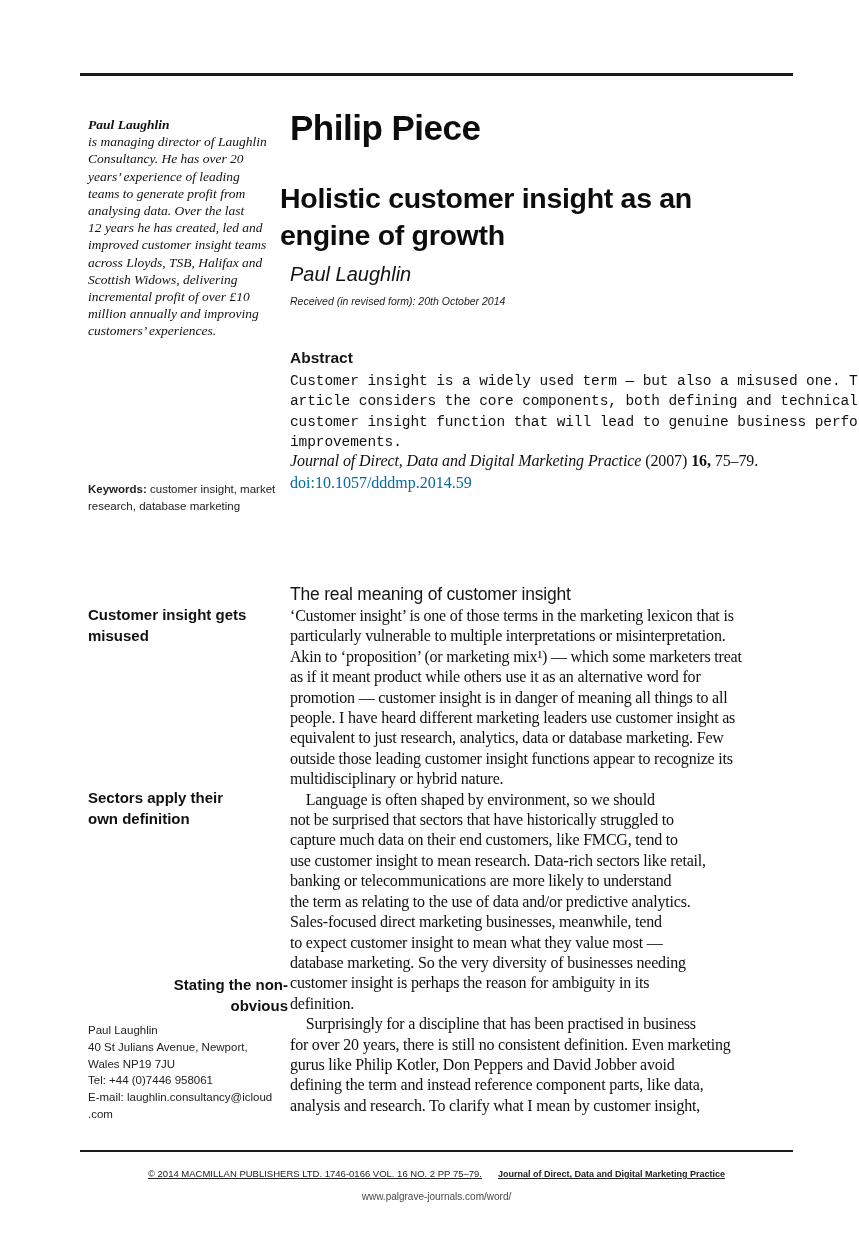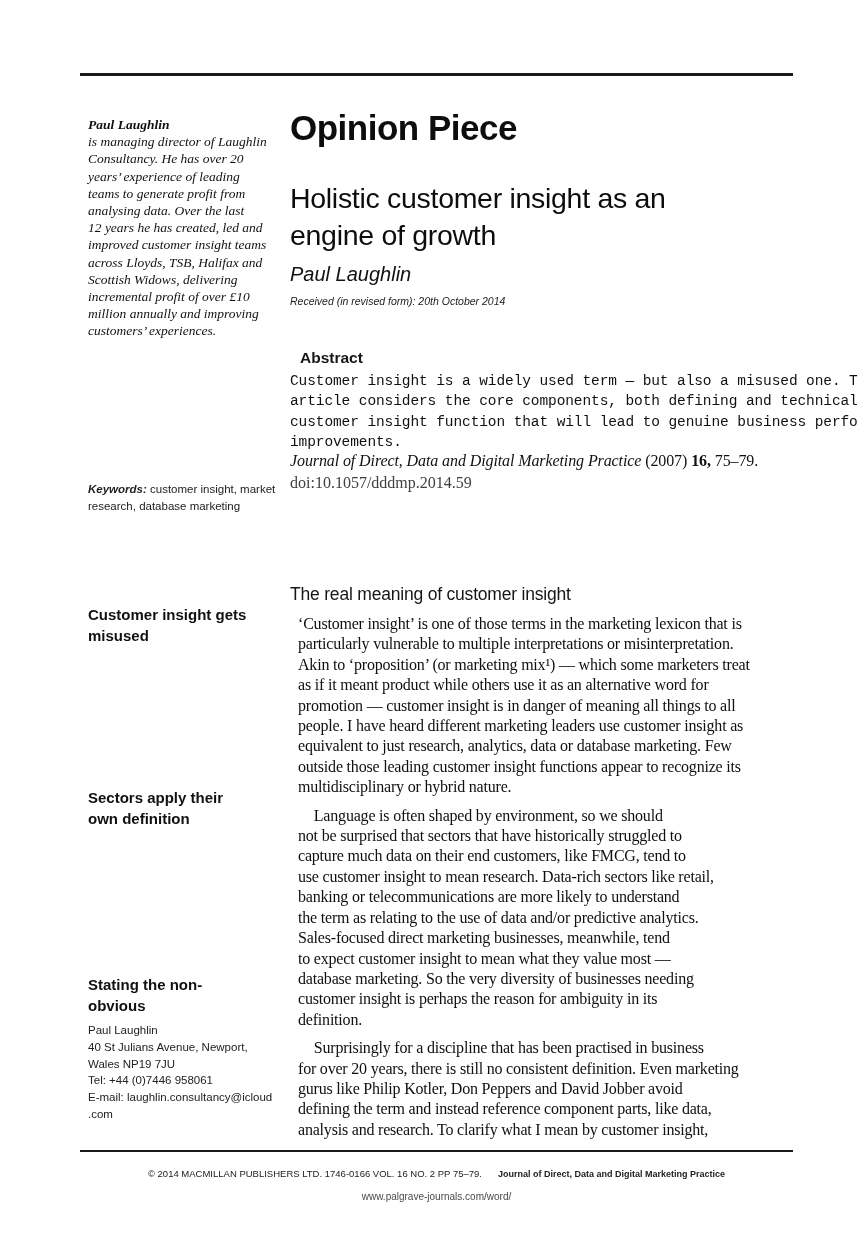--- a/index.html
+++ b/index.html
@@ -22,92 +22,92 @@
     font-family: "Liberation Serif", serif; font-style: italic;
     font-size: 13.5px; line-height: 17.2px; color: #111;
   }
   .bio-name { font-weight: bold; display: block; }
   .bio-lines { white-space: pre; display: block; }
 
   .keywords {
     position: absolute; left: 88px; top: 481px; width: 215px;
     font-size: 11.5px; line-height: 17px; color: #222;
   }
-  .keywords .kw-label { font-weight: bold; font-style: italic; }
+  .keywords .kw-label { font-weight: bold; }
   .keywords .kw-text { white-space: pre-line; }
 
   .margin-note {
     position: absolute; left: 88px; width: 200px;
     font-weight: bold; font-size: 15px; line-height: 21px;
     white-space: pre; color: #111;
   }
   .note-0 { top: 604px; }
   .note-1 { top: 787px; }
-  .note-2 { top: 974px; }
+  .note-2 { top: 974px; text-align: right; }
 
   .contact {
     position: absolute; left: 88px; top: 1022px; width: 215px;
     font-size: 11.5px; line-height: 16.8px; color: #222;
   }
   .contact div { white-space: pre; }
 
   
   .kicker {
     position: absolute; left: 290px; top: 108px;
     font-size: 35px; font-weight: bold; letter-spacing: -0.5px; color: #0d0d0d;
     line-height: 40px;
   }
   .title {
-    position: absolute; left: 290px; top: 180px;
-    font-size: 28.5px; font-weight: normal; line-height: 37px;
+    position: absolute; left: 280px; top: 180px;
+    font-size: 28.5px; font-weight: bold; line-height: 37px;
     letter-spacing: -0.3px; white-space: pre; color: #0d0d0d;
   }
   .author {
     position: absolute; left: 290px; top: 263px;
     font-size: 20px; font-style: italic; color: #111;
   }
   .received {
     position: absolute; left: 290px; top: 295px;
     font-size: 10.5px; font-style: italic; color: #222;
   }
   .abstract-heading {
-    position: absolute; left: 300px; top: 349px;
+    position: absolute; left: 290px; top: 349px;
     font-size: 15.5px; font-weight: bold;
   }
   .abstract-body {
     position: absolute; left: 290px; top: 371px; width: 520px;
     font-size: 14.5px; letter-spacing: -0.1px; line-height: 20.4px;
     white-space: pre; color: #111; font-family: Liberation Mono, monospace;
   }
   .citation {
     position: absolute; left: 290px; top: 452px;
     font-family: "Liberation Serif", serif; font-size: 16px; color: #111;
     letter-spacing: -0.1px;
   }
   .citation .cit-journal { font-style: italic; }
   .citation .cit-volume { font-weight: bold; }
   .doi {
     position: absolute; left: 290px; top: 474px;
-    font-family: "Liberation Serif", serif; font-size: 16px; color: #404040;
+    font-family: "Liberation Serif", serif; font-size: 16px; color: #0369a1;
   }
   .section-heading {
     position: absolute; left: 290px; top: 584px;
     font-size: 17.5px; font-weight: normal; letter-spacing: -0.2px;
   }
   .body-text {
     position: absolute; left: 290px; top: 606px; width: 525px;
     font-family: "Liberation Serif", serif;
     font-size: 16px; letter-spacing: -0.2px; line-height: 20.4px; color: #0f0f0f;
   }
-  .body-text p { margin: 8px; white-space: pre; }
+  .body-text p { margin: 0; white-space: pre; }
 
   
   .footer-line1 {
     position: absolute; left: 80px; top: 1168px; width: 713px;
-    text-align: center; font-size: 9.5px; color: #222; white-space: nowrap;
+    text-align: center; font-size: 9.5px; color: #222; white-space: nowrap; text-decoration: underline;
   }
   .footer-line1 .footer-journal { font-weight: bold; margin-left: 16px; font-size: 9px; }
   .footer-line2 {
     position: absolute; left: 80px; top: 1191px; width: 713px;
     text-align: center; font-size: 10px; color: #4a4a4a;
   }
 </style>
 </head>
 <body>
 
@@ -145,21 +145,21 @@
 
   <div class="contact">
     <div>Paul Laughlin</div>
     <div>40 St Julians Avenue, Newport,
 Wales NP19 7JU</div>
     <div>Tel: +44 (0)7446 958061</div>
     <div>E-mail: laughlin.consultancy@icloud
 .com</div>
   </div>
 
-  <div class="kicker">Opinion Piece</div>
+  <div class="kicker">Philip Piece</div>
   <h1 class="title" style="margin:0;">Holistic customer insight as an
 engine of growth</h1>
   <div class="author">Paul Laughlin</div>
   <div class="received">Received (in revised form): 20th October 2014</div>
 
   <div class="abstract-heading">Abstract</div>
   <div class="abstract-body">Customer insight is a widely used term — but also a misused one. This
 article considers the core components, both defining and technical, for a
 customer insight function that will lead to genuine business performance
 improvements.</div>

